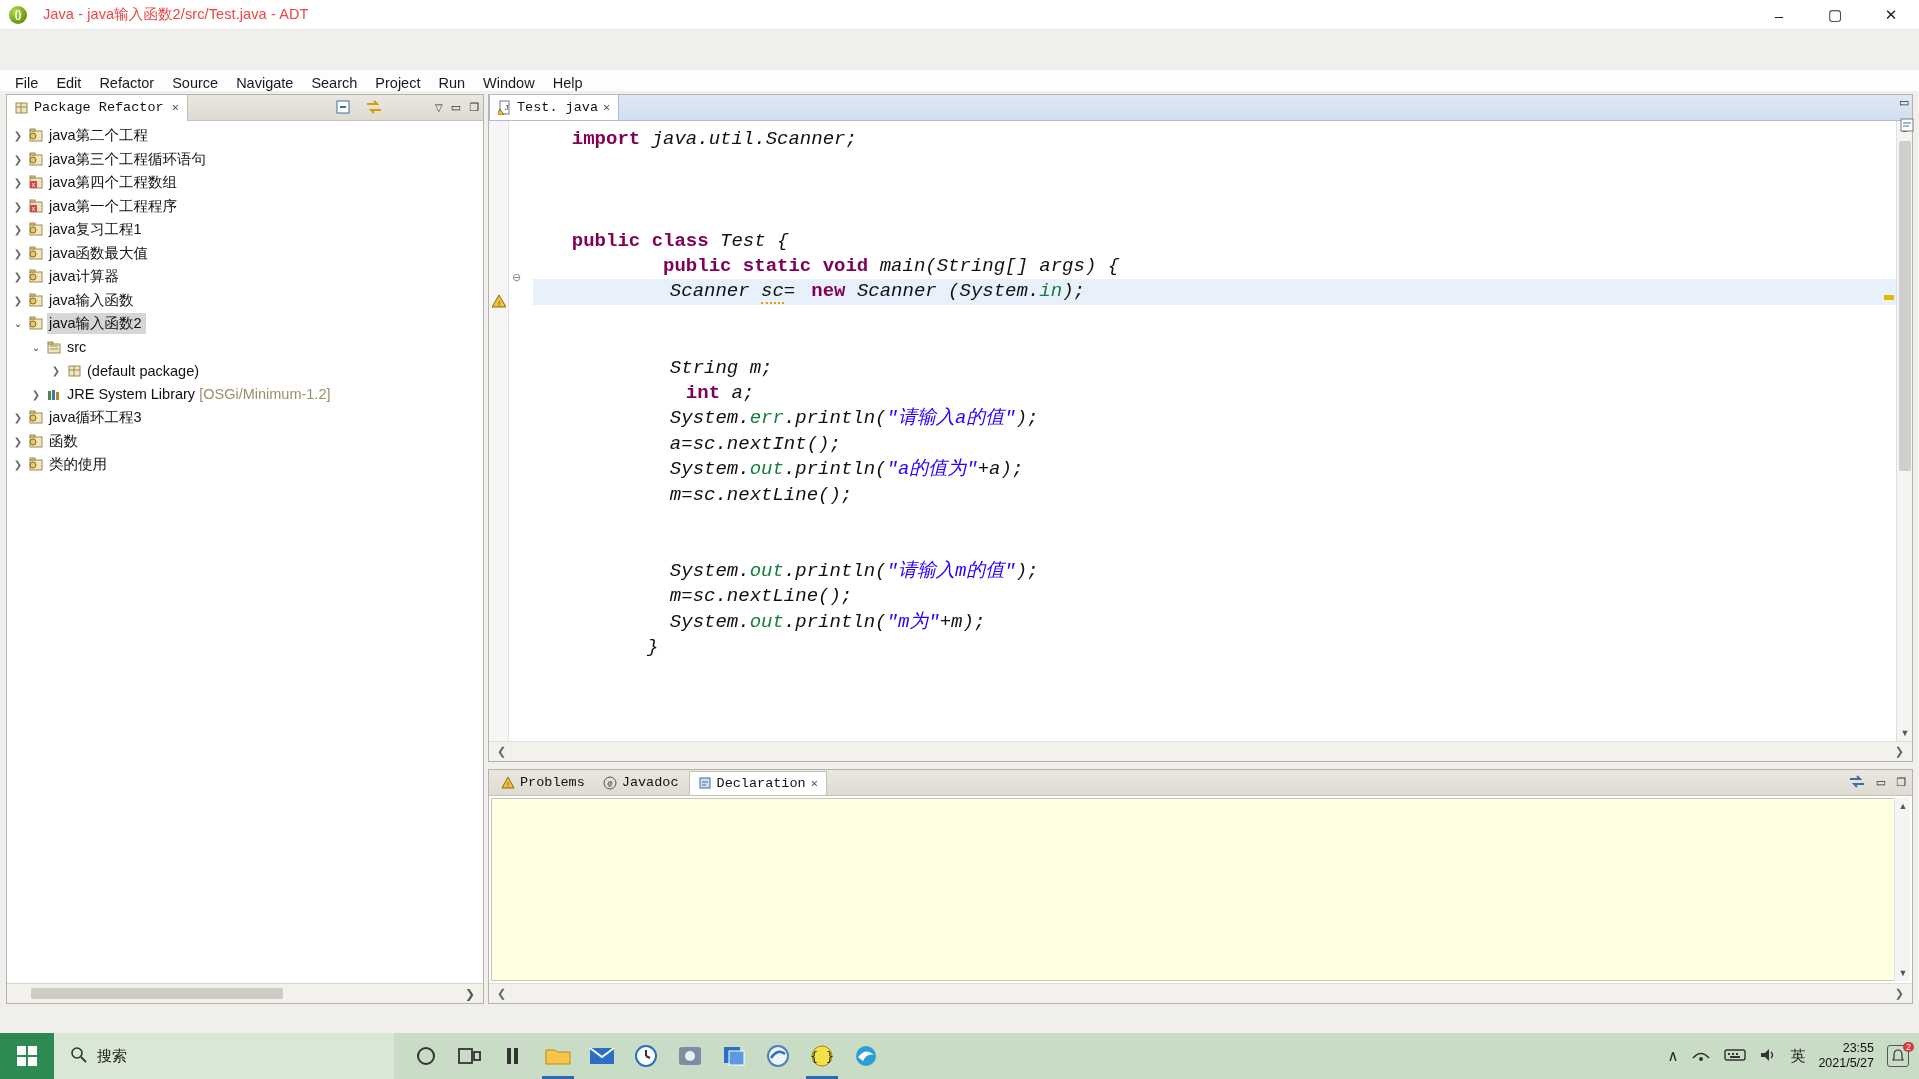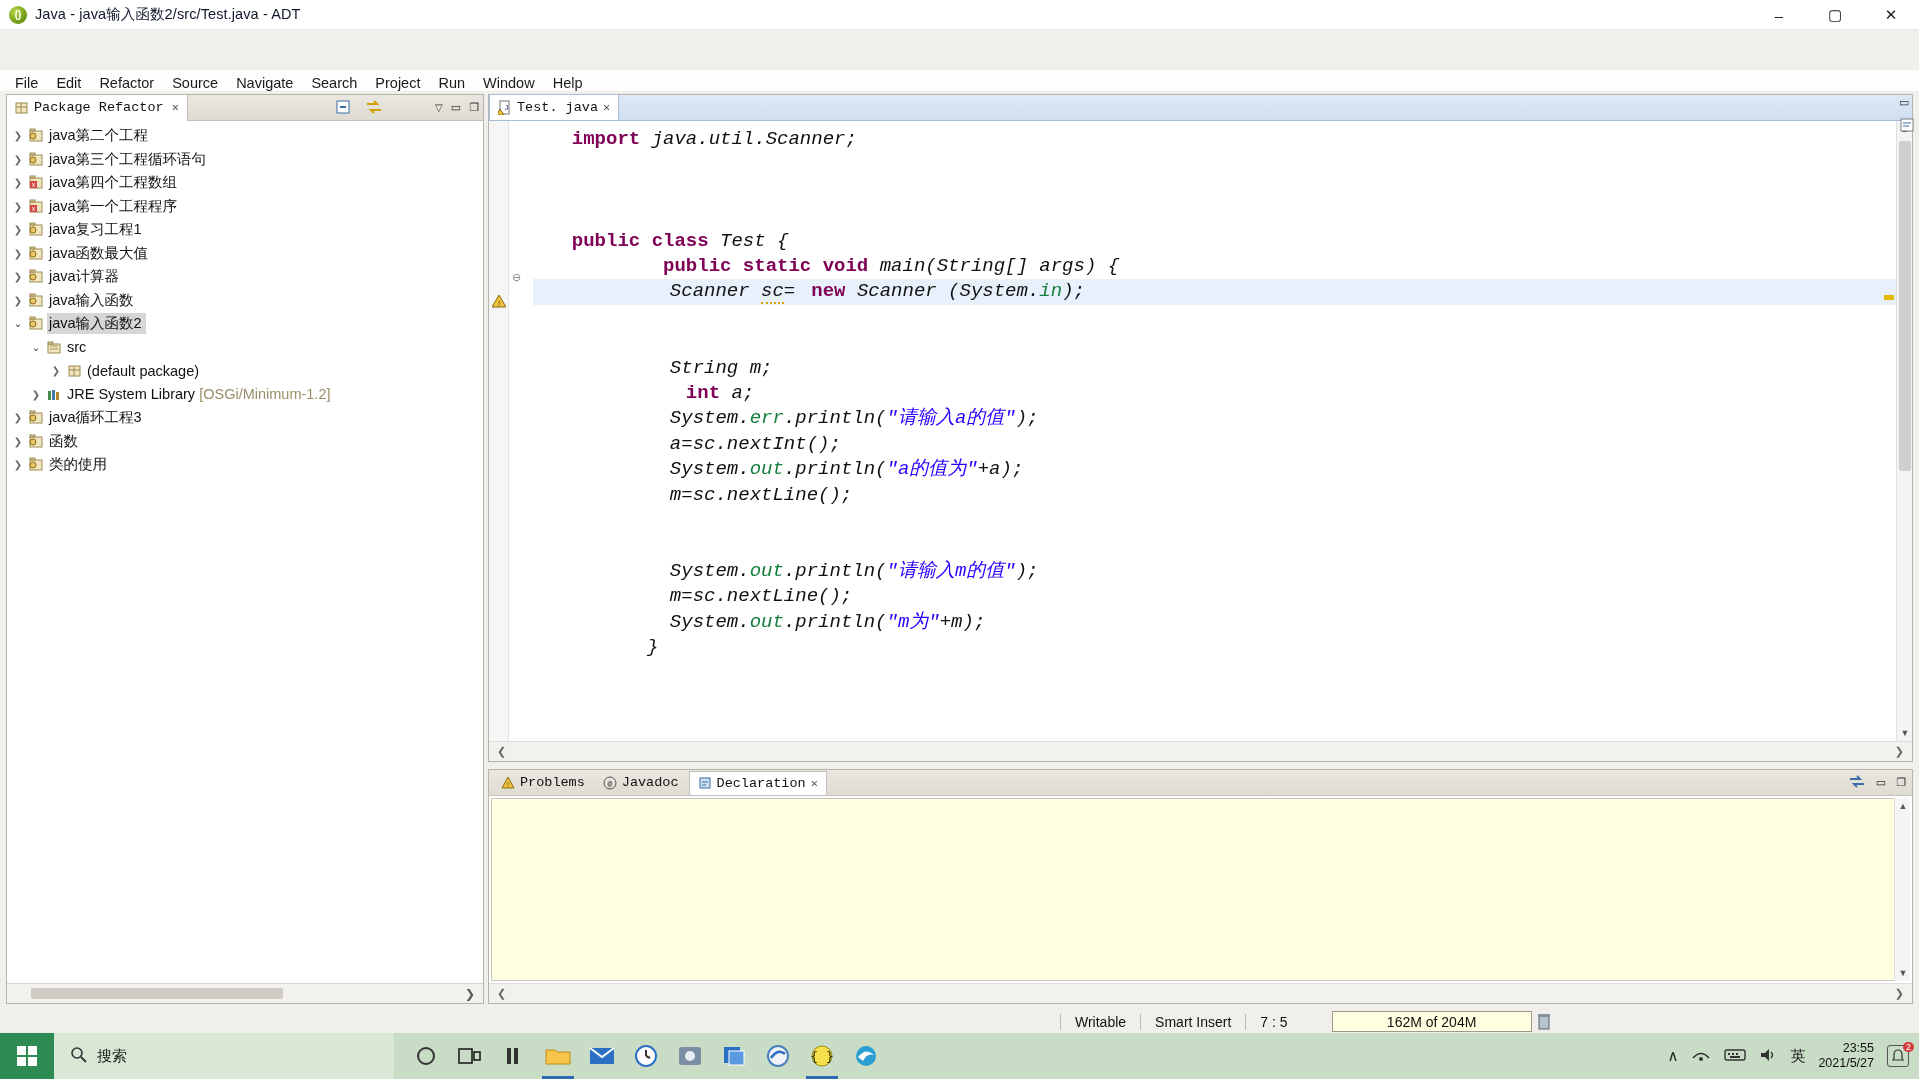--- a/index.html
+++ b/index.html
@@ -18,21 +18,21 @@
     border-bottom: 1px solid #e8e8e8;
     position: relative;
   }
   .title-icon {
     width: 18px; height: 18px; margin: 0 8px 0 9px;
     border-radius: 50%;
     background: radial-gradient(circle at 35% 30%, #b8d94a 0%, #6f9b14 65%, #4a6b08 100%);
     display:flex; align-items:center; justify-content:center;
     color:#fff; font-size:10px; font-weight:bold; line-height:1;
   }
-  .title-text { font-size: 14.5px; color: #0f172a; letter-spacing: .1px; }
+  .title-text { font-size: 14.5px; color: #ef4444; letter-spacing: .1px; margin-left: 8px; }
   .win-controls { position: absolute; right: 0; top: 0; height: 30px; display: flex; }
   .win-btn {
     width: 56px; height: 30px; display: flex; align-items: center; justify-content: center;
     font-size: 15px; color: #222;
   }
 
   
   .menubar {
     height: 26px; background: #fdfdfd; display: flex; align-items: center;
     padding-left: 6px; border-bottom: 1px solid #e2e2e2; margin-top: 40px;
@@ -732,38 +732,20 @@
     <span style="font-size:11px;color:#333;">▭</span>
     <span>
       <svg width="16" height="16">
           <rect x="2" y="2" width="12" height="12" fill="#fff" stroke="#7a7a7a"></rect>
           <line x1="4" y1="6" x2="12" y2="6" stroke="#3b6ea5"></line>
           <line x1="4" y1="9" x2="10" y2="9" stroke="#3b6ea5"></line>
         </svg>
     </span>
   </div>
 
-  <div class="statusbar">
-    <div style="width:1060px;"></div>
-    <div class="sb-sep"></div>
-    <div class="sb-cell">Writable</div>
-    <div class="sb-sep"></div>
-    <div class="sb-cell">Smart Insert</div>
-    <div class="sb-sep"></div>
-    <div class="sb-cell">7 : 5</div>
-    <div class="heap">
-      <span>162M of 204M</span>
-      <span class="trash">
-        <svg width="14" height="17">
-            <rect x="2" y="3" width="10" height="13" fill="#b9c4cf" stroke="#5a646e"></rect>
-            <rect x="1" y="1" width="12" height="2.5" fill="#8a949e"></rect>
-          </svg>
-      </span>
-    </div>
-  </div>
 
   <div class="taskbar">
     <div class="start-btn">
       <div class="win-logo">
           <div></div>
           <div></div>
           <div></div>
           <div></div>
         </div>
     </div>

